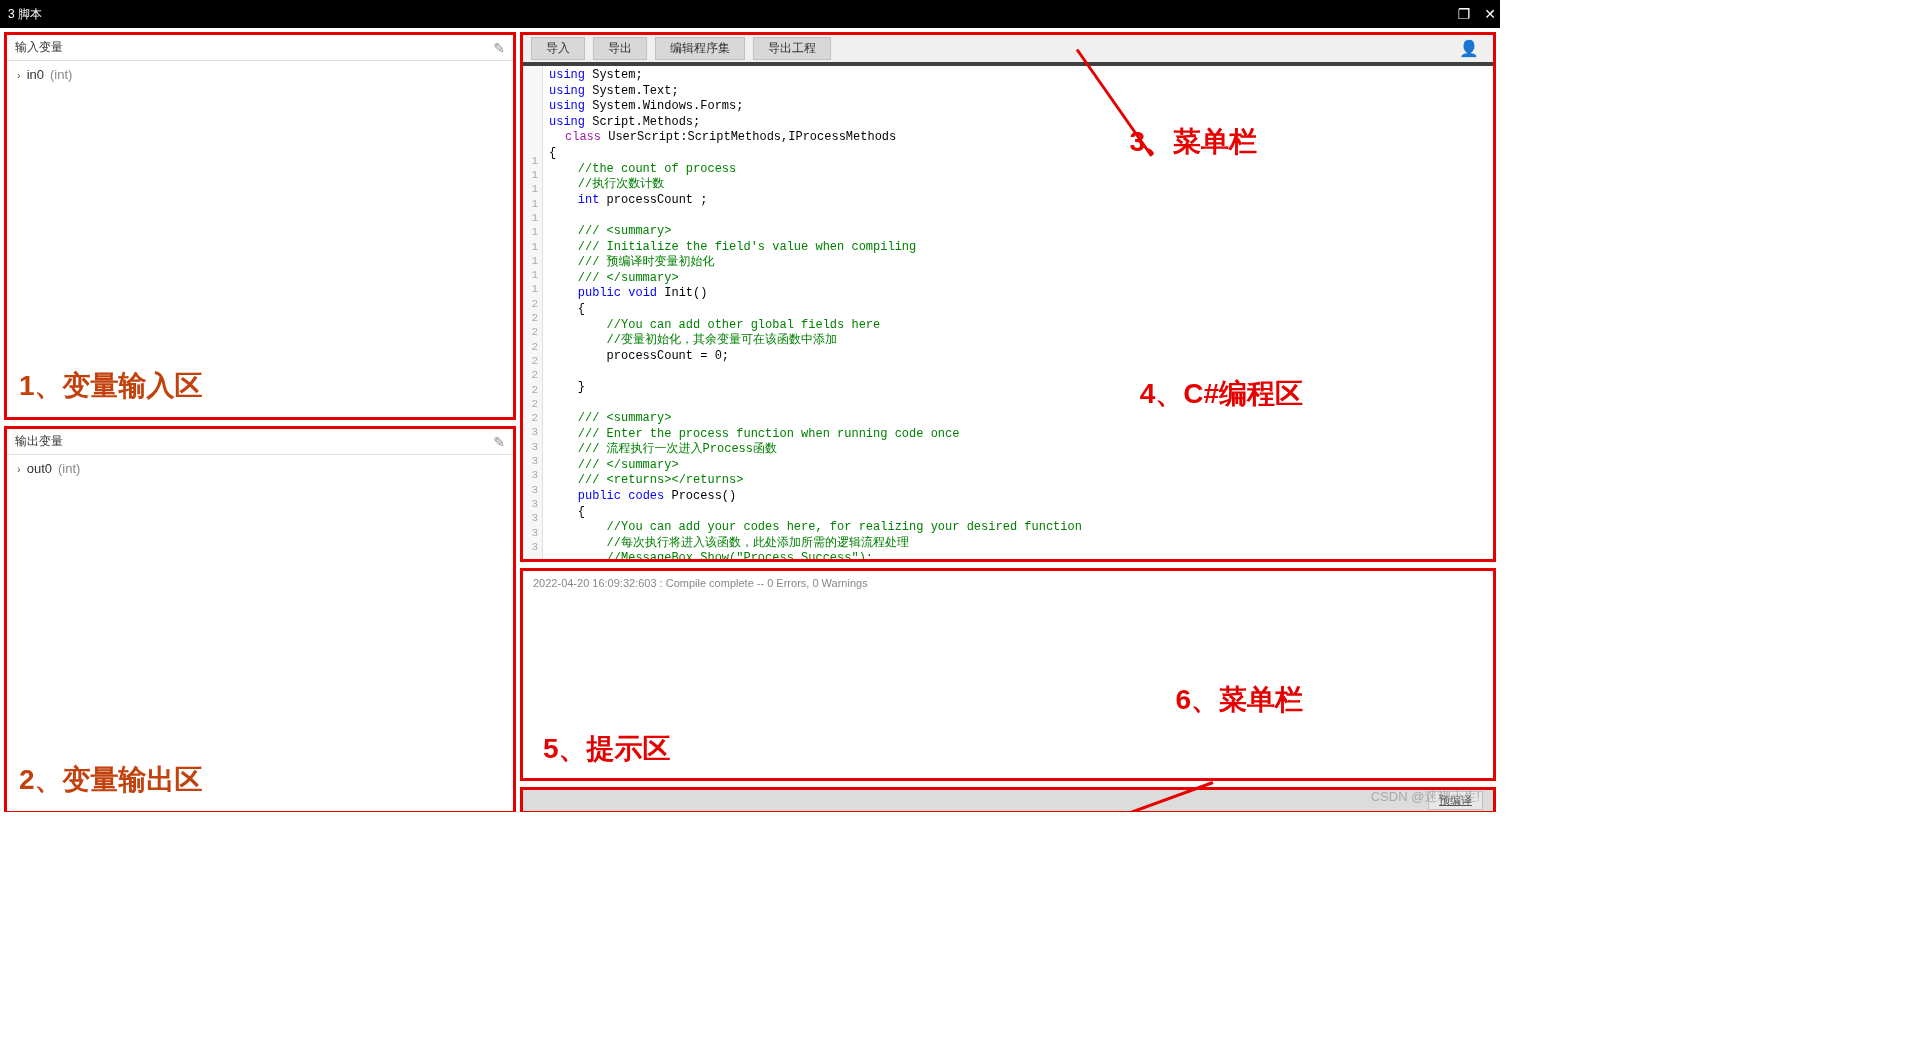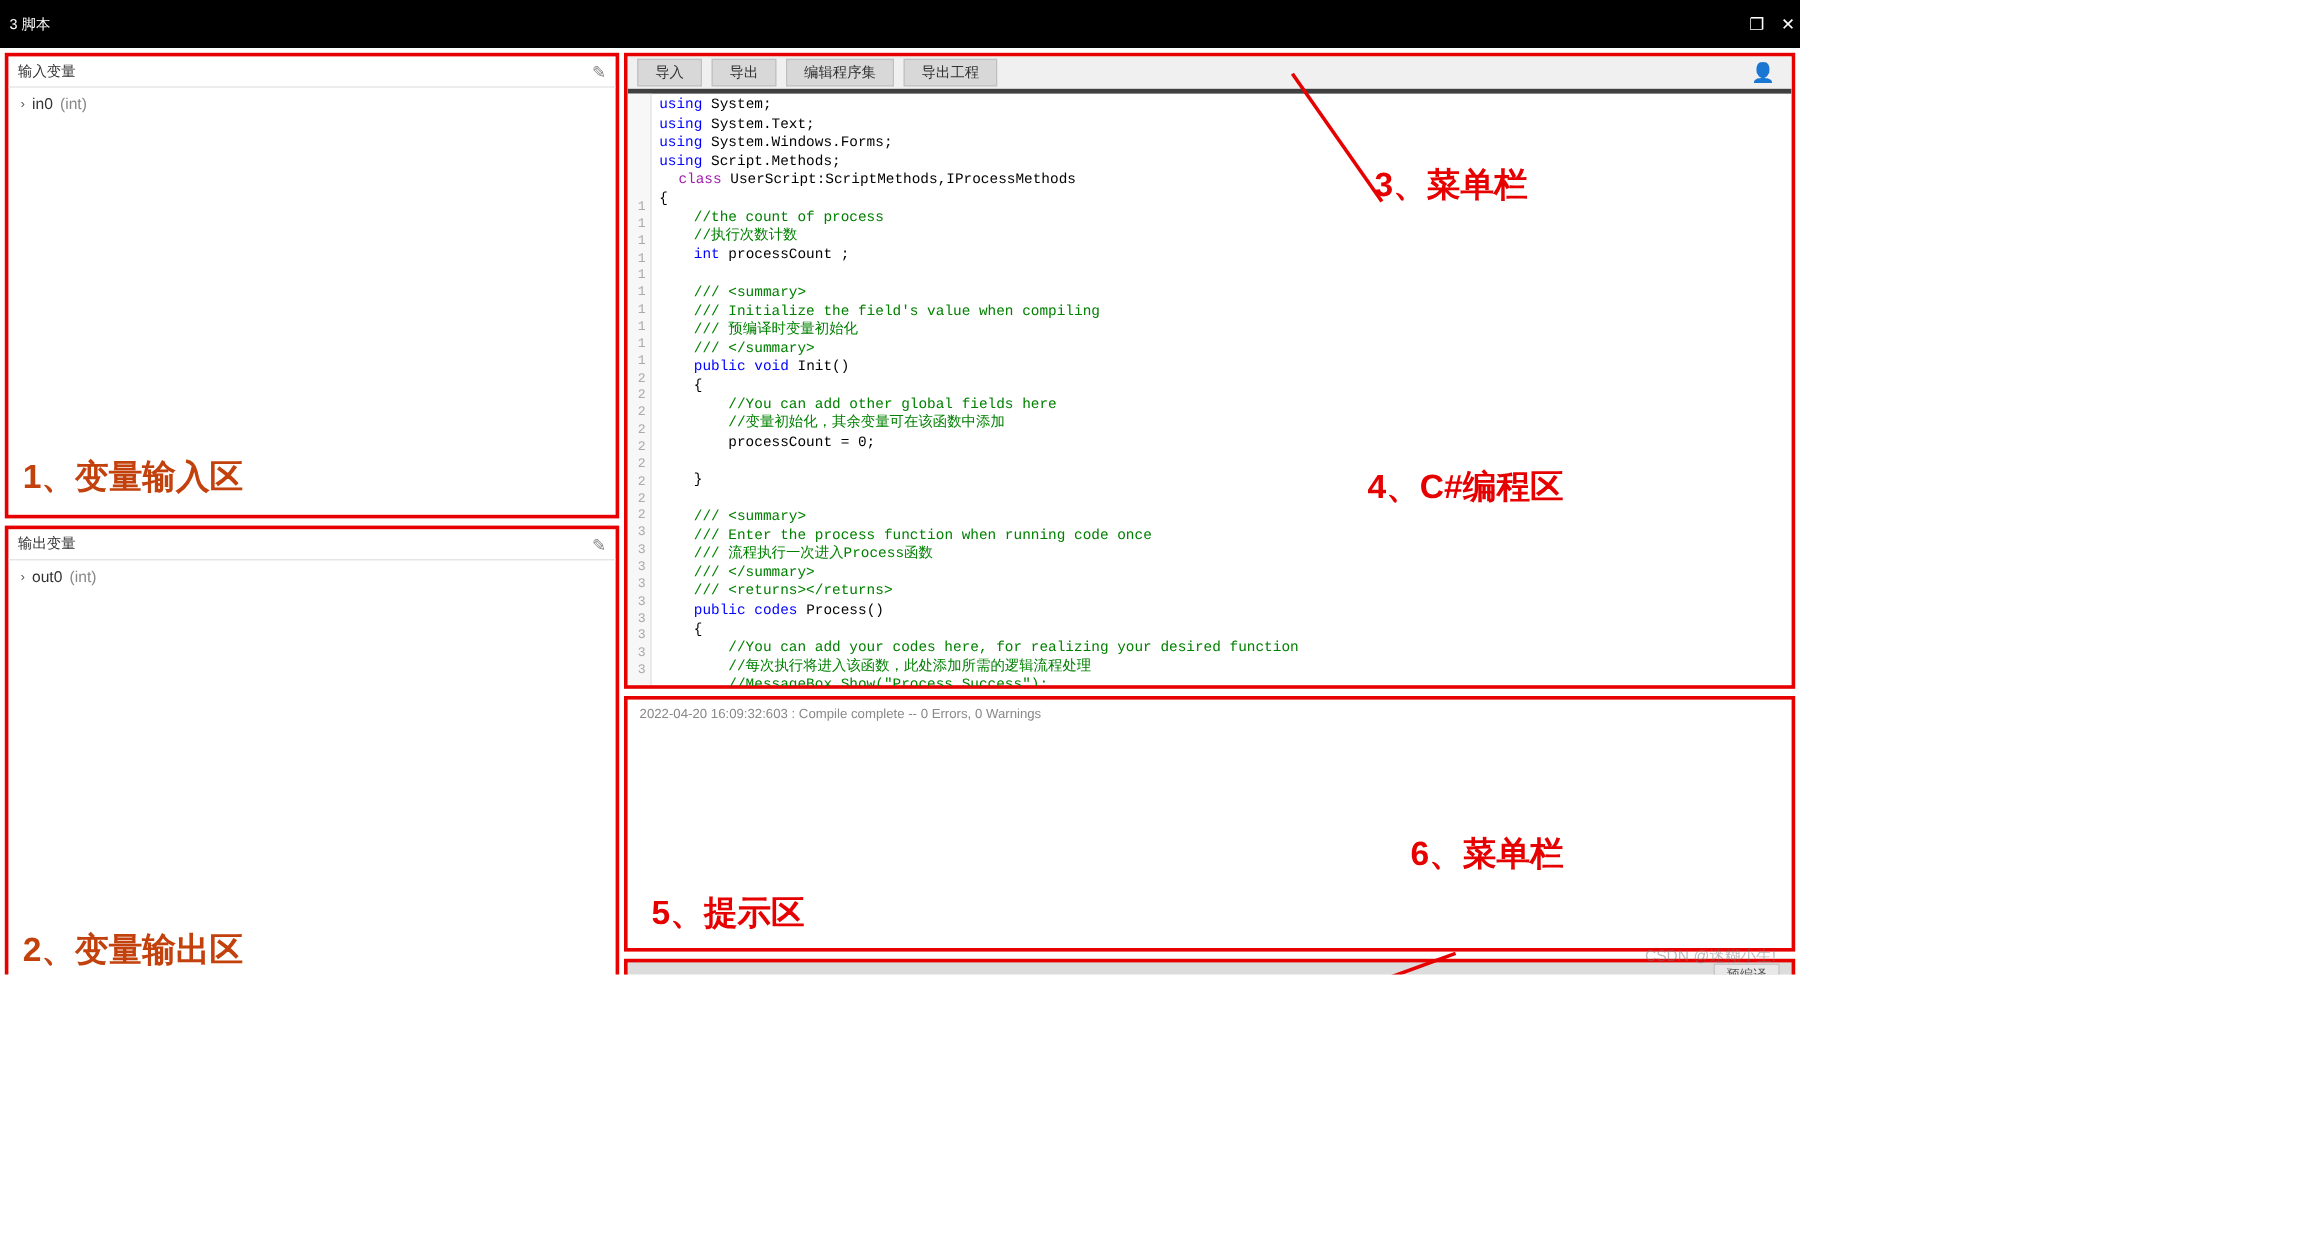--- a/index.html
+++ b/index.html
@@ -8,21 +8,21 @@
     font-size: 12px;
     background: #fff;
     width: 1500px;
     height: 812px;
     position: relative;
     overflow: hidden;
   }
   .titlebar {
     background: #000;
     color: #fff;
-    height: 40px;
+    height: 28px;
     display: flex;
     align-items: center;
     justify-content: space-between;
     padding: 0 4px 0 8px;
     font-size: 12px;
   }
   .titlebar .win-controls { display: flex; gap: 14px; font-size: 14px; }
   .titlebar .win-controls span { cursor: pointer; }
   .main {
     display: flex;
@@ -309,21 +309,21 @@
 </span><span class="txt">    </span><span class="kw-blue">public</span><span class="txt"> </span><span class="kw-blue">codes</span><span class="txt"> Process()
     {
         </span><span class="cm-green">//You can add your codes here, for realizing your desired function
 </span><span class="txt">        </span><span class="cm-green">//每次执行将进入该函数，此处添加所需的逻辑流程处理
 </span><span class="txt">        </span><span class="cm-green">//MessageBox.Show("Process Success");
 
 </span></div>
       </div>
 
       <div class="angle-line" style="left:554px; top:13px; width:130px; transform:rotate(55deg);"></div>
-      <div class="float-label" style="right:220px; top:88px;text-align:center;">3、菜单栏</div>
+      <div class="float-label" style="right:236px; top:88px;text-align:center;">3、菜单栏</div>
       <div class="float-label" style="right:190px; top:340px;">4、C#编程区</div>
     </div>
 
     <div class="output-panel">
       <div class="output-msg">2022-04-20 16:09:32:603 : Compile complete -- 0 Errors, 0 Warnings</div>
       <div class="float-label" style="left:20px; bottom:10px;">5、提示区</div>
       <div class="float-label" style="right:190px; top:110px;">6、菜单栏</div>
       <div class="angle-line" style="right:60px; bottom:-6px; width:220px; transform:rotate(160deg);"></div>
     </div>
 

